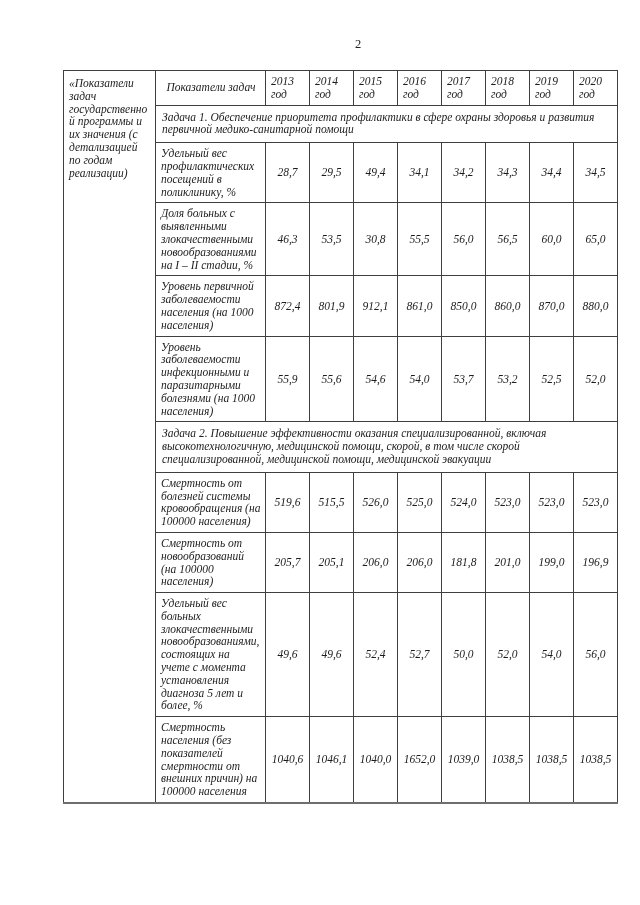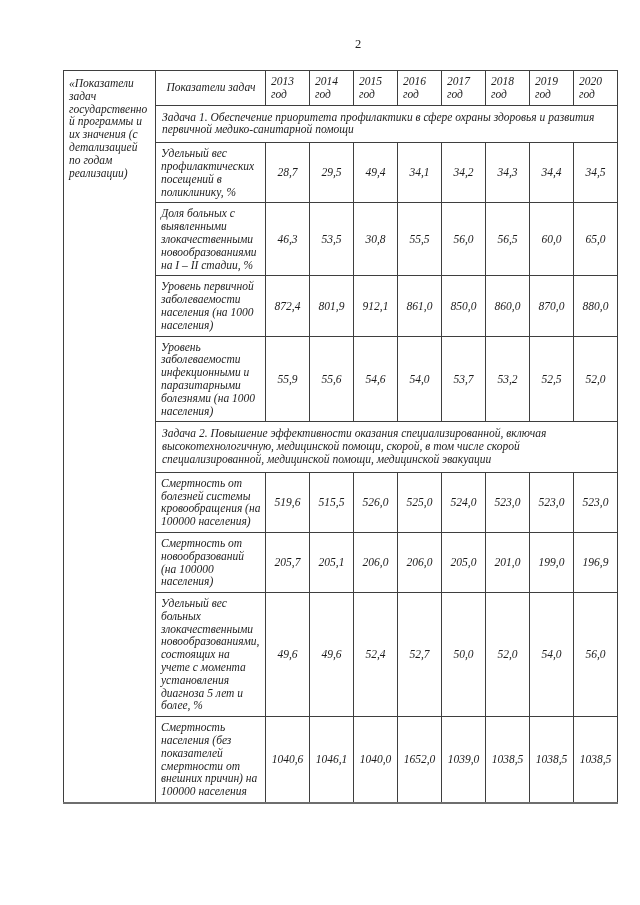--- a/index.html
+++ b/index.html
@@ -155,21 +155,21 @@
       <td class="value-cell">523,0</td>
       <td class="value-cell">523,0</td>
     </tr>
 
     <tr>
       <td class="label-cell">Смертность от новообразований (на 100000 населения)</td>
       <td class="value-cell">205,7</td>
       <td class="value-cell">205,1</td>
       <td class="value-cell">206,0</td>
       <td class="value-cell">206,0</td>
-      <td class="value-cell">205,0</td>
+      <td class="value-cell">181,8</td>
       <td class="value-cell">201,0</td>
       <td class="value-cell">199,0</td>
       <td class="value-cell">196,9</td>
     </tr>
 
     <tr>
       <td class="label-cell">Удельный вес больных злокачественными новообразованиями, состоящих на учете с момента установления диагноза 5 лет и более, %</td>
       <td class="value-cell">49,6</td>
       <td class="value-cell">49,6</td>
       <td class="value-cell">52,4</td>

